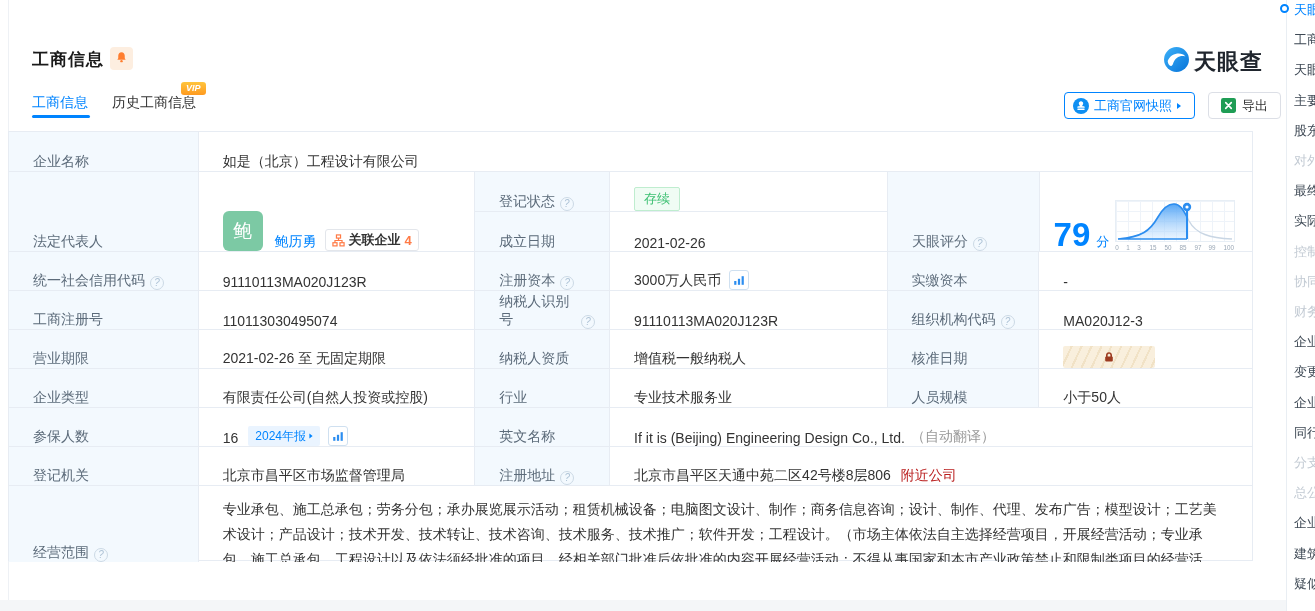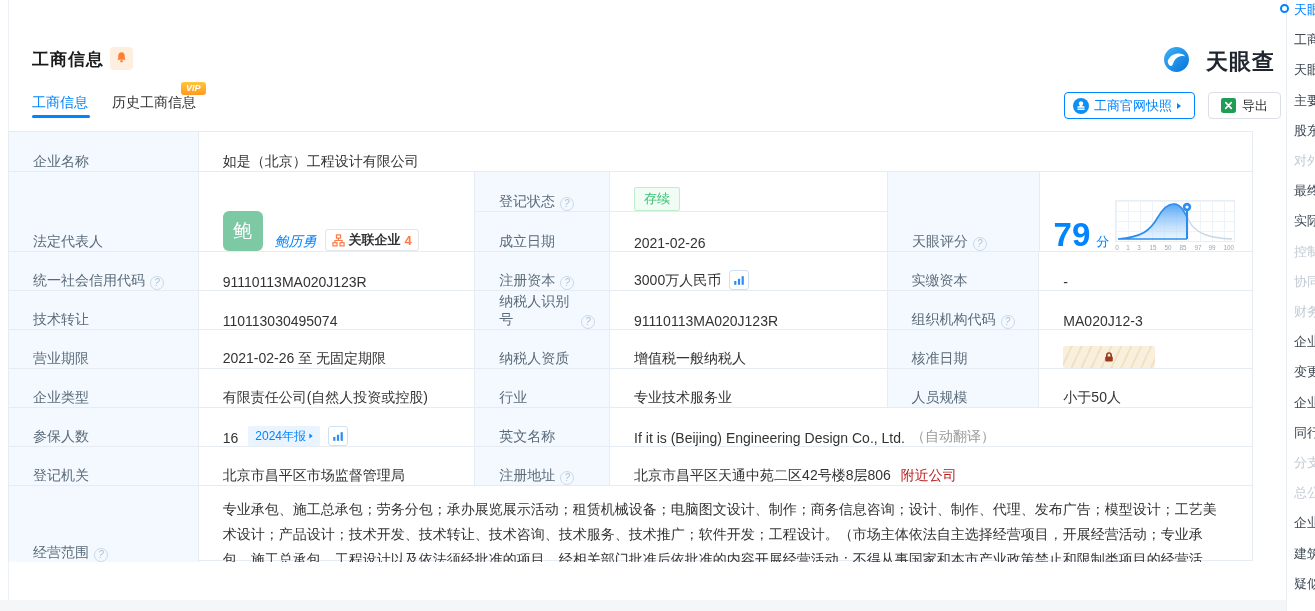--- a/index.html
+++ b/index.html
@@ -4,21 +4,21 @@
 <style>
   * { margin:0; padding:0; box-sizing:border-box; }
   html,body { width:1315px; height:611px; overflow:hidden; background:#fff;
     font-family:"Liberation Sans","DejaVu Sans",sans-serif; }
   .abs { position:absolute; }
 
   
   .page-title { left:32px; top:48px; font-size:17px; font-weight:bold; color:#1a1a1a; letter-spacing:1px;}
   .bell-badge { left:110px; top:47px; width:23px; height:23px; background:#fdeee0; border-radius:4px;
     display:flex; align-items:center; justify-content:center; cursor:pointer; }
-  .logo { top:46px; left:1163px; display:flex; align-items:center; gap:16px; cursor:pointer;justify-content:flex-end;}
+  .logo { top:46px; left:1163px; display:flex; align-items:center; gap:4px; cursor:pointer;justify-content:flex-end;}
   .logo-text { font-size:22px; font-weight:bold; color:#20262e; letter-spacing:1px;}
 
   
   .tab { top:94px; font-size:14px; cursor:pointer; }
   .tab-current { left:32px; color:#0084ff; font-weight:500;}
   .tab-history { left:112px; color:#333; }
   .tab-underline { left:32px; top:115px; width:58px; height:3px; background:#0084ff; border-radius:2px;}
   .vip-badge { left:181px; top:82px; background:linear-gradient(180deg,#ffc53d,#ff9a1f); color:#fff;
     font-size:9px; font-weight:bold; font-style:italic; padding:1px 5px 2px; border-radius:3px;}
 
@@ -38,21 +38,21 @@
   .lab { background:#f3f9fe; color:#5c6b7a; gap:5px;}
   .no-r { border-right:none; } .no-b { border-bottom:none; }
   .help { width:14px; height:14px; min-width:14px; border:1px solid #ccd9e5; border-radius:50%;
     color:#aec3d6; font-size:10px; line-height:12px; text-align:center; display:inline-block; cursor:pointer;}
   .help::after { content:"?"; }
   .stack { display:flex; flex-direction:column; }
   .subrow { display:flex; height:40px; }
 
   .avatar { width:40px; height:40px; border-radius:6px; background:#7cc9a4; color:#fff; font-size:19px;
     display:flex; align-items:center; justify-content:center; cursor:pointer; }
-  .rep-link { color:#0084ff; margin-left:12px; cursor:pointer;font-style:italic;}
+  .rep-link { color:#0084ff; margin-left:12px; cursor:pointer;}
   .related-badge { margin-left:8px; border:1px solid #e3e6eb; border-radius:3px; height:22px;
     display:flex; align-items:center; gap:4px; padding:0 6px; font-size:13px; color:#333; cursor:pointer; background:#fff;font-weight:bold;}
   .related-count { color:#ff7a45; }
   .status-tag { background:#f0fcf4; border:1px solid #bfedcf; color:#3ec073; font-size:13px;
     padding:2px 9px; border-radius:2px; }
 
   .score-cell { padding:0 6px 0 14px; gap:6px; }
   .score-num { font-size:33px; font-weight:bold; color:#0084ff; line-height:1;}
   .score-unit { font-size:13px; color:#0084ff; margin-top:12px;}
   .chart-wrap { width:120px; }
@@ -261,21 +261,21 @@
     <div class="cell lab" style="width:152px">
         <span>实缴资本</span>
       </div>
     <div class="cell no-r" style="width:213px">
         <span>-</span>
       </div>
   </div>
 
   <div class="row" style="height:39px">
     <div class="cell lab" style="width:190px">
-        <span>技术转让</span>
+        <span>工商注册号</span>
       </div>
     <div class="cell" style="width:277px">
         <span>110113030495074</span>
       </div>
     <div class="cell lab" style="width:135px">
       <span>纳税人识别号</span>
         <i class="help"></i>
     </div>
     <div class="cell" style="width:278px">
         <span>91110113MA020J123R</span>

